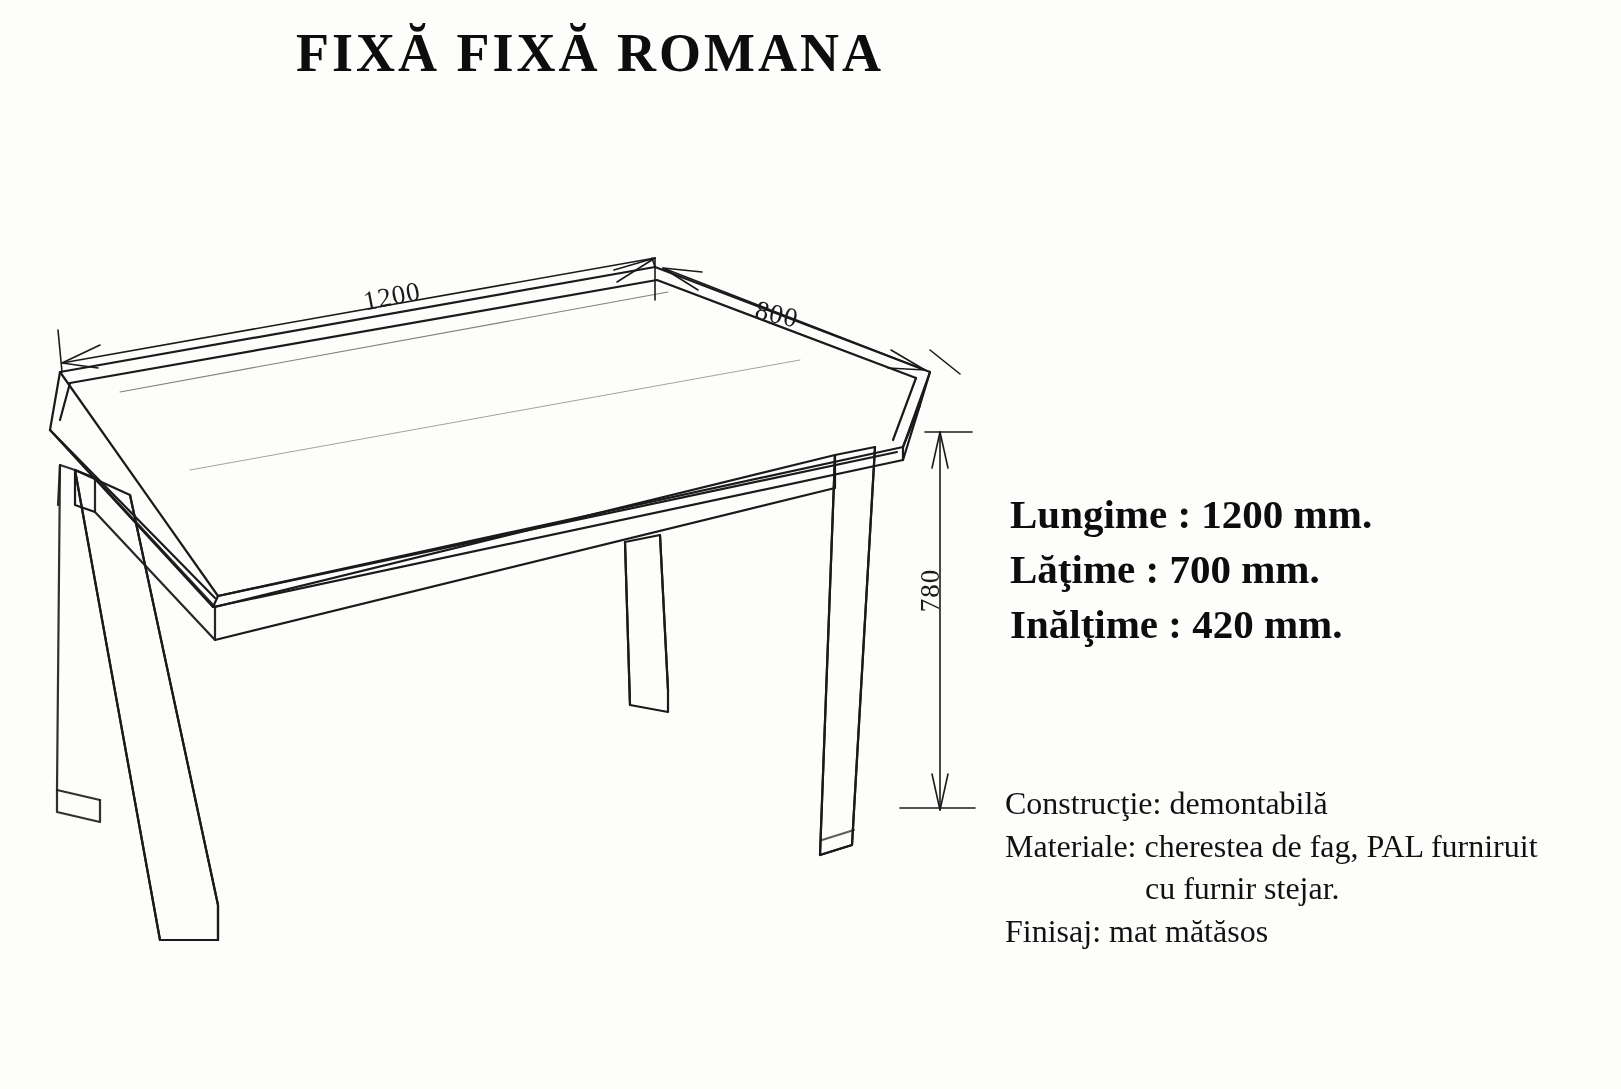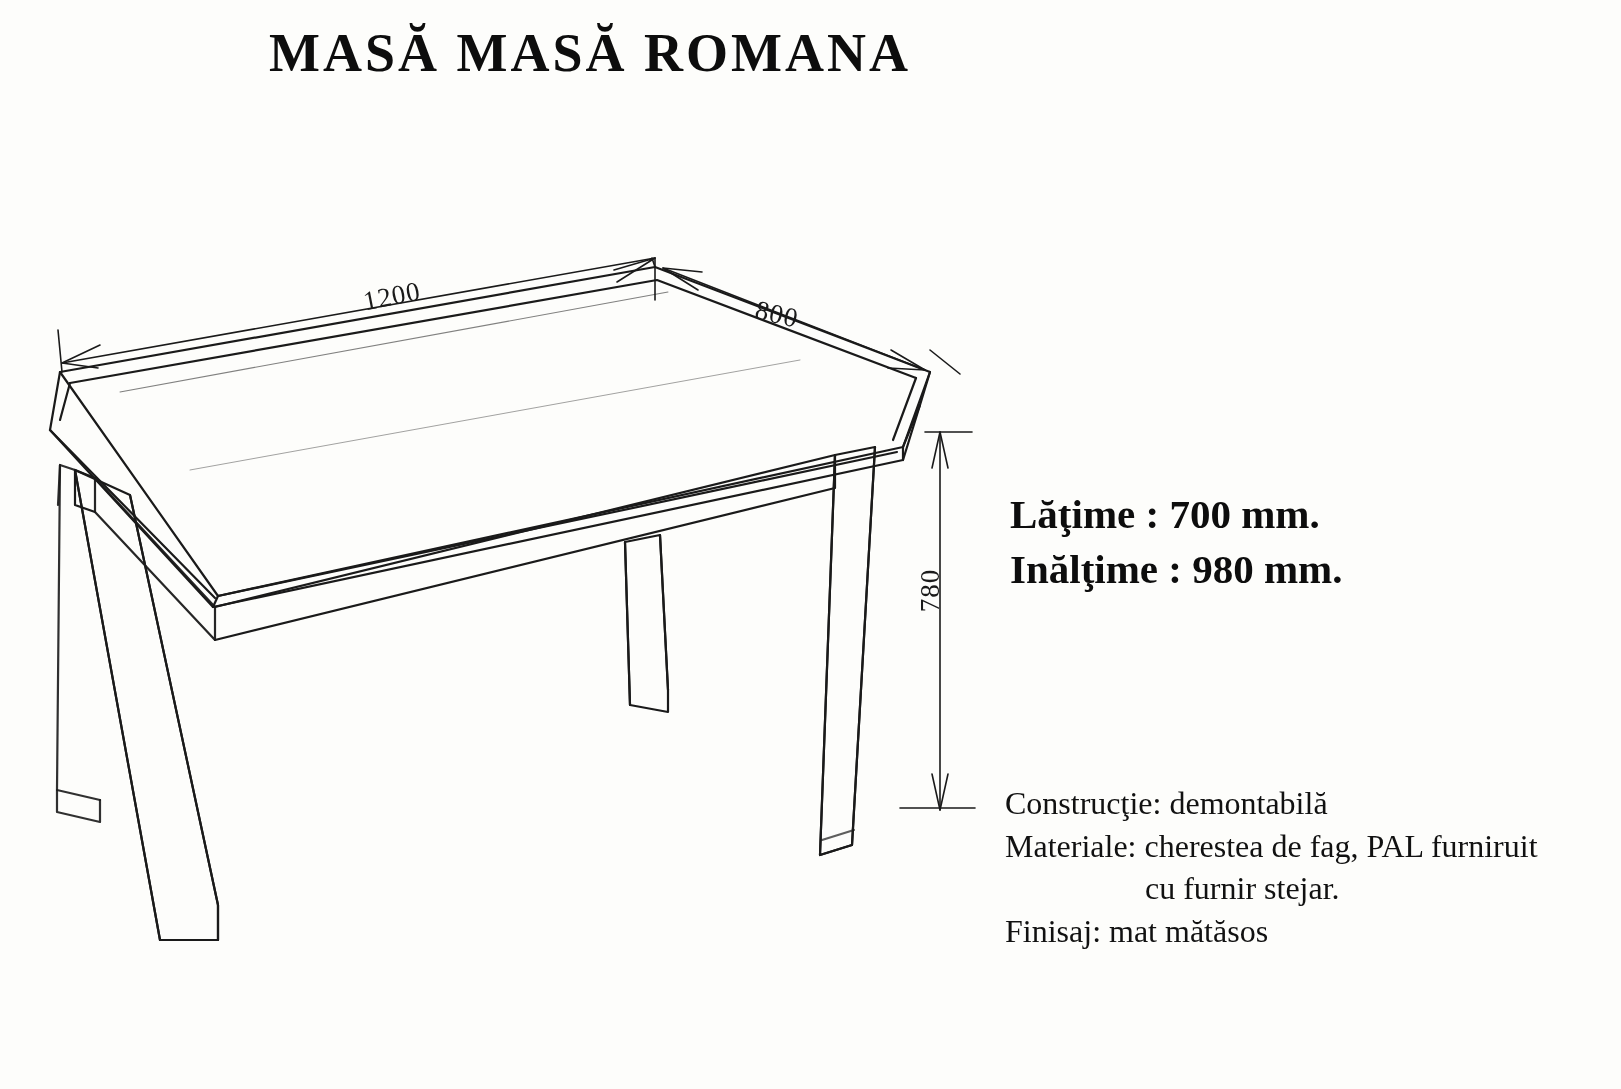--- a/index.html
+++ b/index.html
@@ -82,21 +82,21 @@
     left: 909px;
     top: 575px;
     transform: rotate(-90deg);
   }
 </style>
 </head>
 <body>
 
 <div id="page">
 
-  <div id="title">MASĂ  MASĂ  ROMANA</div>
+  <div id="title">FIXĂ  FIXĂ  ROMANA</div>
 
   <svg id="drawing" viewBox="0 0 1621 1089" xmlns="http://www.w3.org/2000/svg">
     <g fill="none" stroke="#1a1a1a" stroke-width="2.2" stroke-linejoin="round" stroke-linecap="round">
 
       <path d="M 60,372 L 655,267 L 930,372 L 903,447 L 218,596 Z"></path>
 
       <path d="M 70,383 L 657,280 L 916,378"></path>
       <path d="M 916,378 L 893,440"></path>
       <path d="M 70,383 L 60,420"></path>
 
@@ -156,22 +156,23 @@
       <path d="M 925,432 L 972,432" stroke-width="1.6"></path>
       <path d="M 900,808 L 975,808" stroke-width="1.6"></path>
     </g>
   </svg>
 
   <div class="dim-label" id="dim-1200">1200</div>
   <div class="dim-label" id="dim-800">800</div>
   <div class="dim-label" id="dim-780">780</div>
 
   <div class="spec-block">
+    <div>Lungime : 1200 mm.</div>
     <div>Lăţime : 700 mm.</div>
-    <div>Inălţime : 980 mm.</div>
+    <div>Inălţime : 420 mm.</div>
   </div>
 
   <div class="notes-block">
     <div>Construcţie:  demontabilă</div>
     <div>Materiale: cherestea de fag, PAL furniruit</div>
     <span class="indent">cu furnir stejar.</span>
     <div>Finisaj:  mat mătăsos</div>
   </div>
 
 </div>

